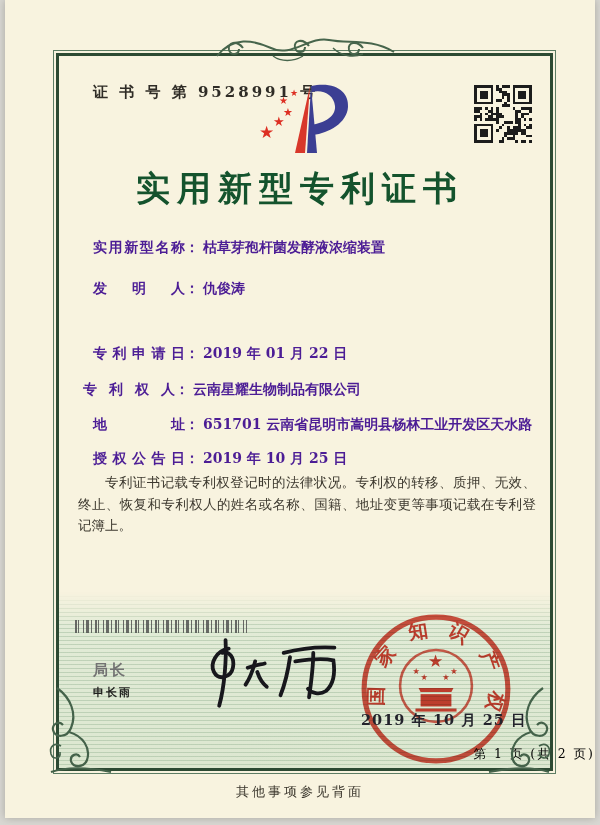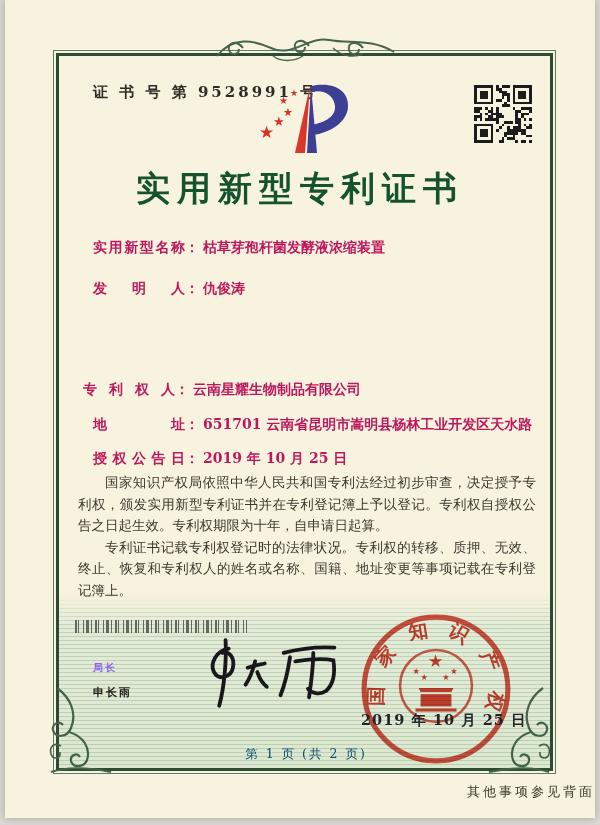--- a/index.html
+++ b/index.html
@@ -33,53 +33,53 @@
     left:88px;top:83px;font-size:15px;font-weight:600;color:#2f2c26;letter-spacing:3px;
   }
   .qr{left:469px;top:85px;width:58px;height:58px;}
   .qr svg{width:100%;height:100%;}
   .logo{left:240px;top:78px;width:120px;height:85px;}
   .title{
     left:0;right:0;top:166px;text-align:center;
     font-size:34px;font-weight:bold;color:#14532d;letter-spacing:7px;
   }
   .field{
-    font-size:14px;font-weight:600;color:#be185d;white-space:nowrap;
+    font-size:14px;font-weight:600;color:#4c1d95;white-space:nowrap;
   }
   .f-label{
     display:inline-block;width:92px;text-align:justify;text-align-last:justify;
     vertical-align:top;
   }
   .f-colon{display:inline-block;margin-right:4px;}
   .para-wrap{left:73px;top:472px;width:458px;}
   .para{
     margin:0;font-size:13.5px;line-height:21.5px;color:#3d392f;
     text-indent:2em;text-align:justify;
   }
   .barcode{
     left:70px;top:620px;width:172px;height:13px;opacity:.82;
     background:repeating-linear-gradient(90deg,
       #4c4c4c 0 2px,transparent 2px 3px,
       #4c4c4c 3px 4px,transparent 4px 8px,
       #4c4c4c 8px 9px,transparent 9px 11px,
       #4c4c4c 11px 14px,transparent 14px 16px,
       #4c4c4c 16px 17px,transparent 17px 20px);
   }
-  .chief-title{left:88px;top:661px;font-size:10px;font-weight:600;color:#8b5cf6;
+  .chief-title{left:88px;top:661px;font-size:15px;font-weight:600;color:#737373;
     font-family:"DejaVu Sans","Liberation Sans",sans-serif;letter-spacing:2px;}
   .chief-name{left:88px;top:685px;font-size:11px;font-weight:600;color:#20201e;
     font-family:"DejaVu Sans","Liberation Sans",sans-serif;letter-spacing:2px;}
   .signature{left:192px;top:636px;width:148px;height:80px;}
   .seal{left:354px;top:612px;width:154px;height:154px;mix-blend-mode:multiply;opacity:.95;}
   .seal-date{
     left:356px;top:711px;width:130px;font-size:14.5px;font-weight:600;
     color:#23232c;letter-spacing:1px;z-index:5;white-space:nowrap;
   }
-  .page-num{left:12px;right:0;top:746px;text-align:center;font-size:12.5px;color:#0c4a6e;letter-spacing:2px;}
-  .back-note{left:0;right:0;top:783px;text-align:right;font-size:13px;color:#3a362c;letter-spacing:3px;}
+  .page-num{left:12px;right:0;top:746px;text-align:right;font-size:12.5px;color:#000000;letter-spacing:2px;}
+  .back-note{left:0;right:0;top:783px;text-align:center;font-size:13px;color:#3a362c;letter-spacing:3px;}
   .orn{color:#47654c;}
   .orn-top{left:208px;top:28px;width:185px;height:44px;}
   .orn-bl{left:42px;bottom:42px;width:68px;height:92px;}
   .orn-br{right:42px;bottom:42px;width:68px;height:92px;transform:scaleX(-1);}
 </style>
 </head>
 <body>
 
 <div class="scan">
 
@@ -237,32 +237,34 @@
   </div>
 
   <div class="abs title">实用新型专利证书</div>
 
   <div class="abs field" style="left:88px;top:239px;">
     <span class="f-label">实用新型名称</span><span class="f-colon">：</span><span>枯草芽孢杆菌发酵液浓缩装置</span>
   </div>
   <div class="abs field" style="left:88px;top:280px;">
     <span class="f-label">发明人</span><span class="f-colon">：</span><span>仇俊涛</span>
   </div>
+  <div class="abs field" style="left:88px;top:345px;">
+    <span class="f-label">专利申请日</span><span class="f-colon">：</span><span>2019 年 01 月 22 日</span>
+  </div>
   <div class="abs field" style="left:78px;top:381px;">
     <span class="f-label">专利权人</span><span class="f-colon">：</span><span>云南星耀生物制品有限公司</span>
   </div>
   <div class="abs field" style="left:88px;top:416px;">
     <span class="f-label">地址</span><span class="f-colon">：</span><span>651701 云南省昆明市嵩明县杨林工业开发区天水路</span>
   </div>
   <div class="abs field" style="left:88px;top:450px;">
     <span class="f-label">授权公告日</span><span class="f-colon">：</span><span>2019 年 10 月 25 日</span>
   </div>
 
   <div class="abs para-wrap">
-    <p class="para">国家知识产权局依照中华人民共和国专利法经过初步审查，决定授予专利权，颁发实用新型专利证书并在专利登记簿上予以登记。专利权自授权公告之日起生效。专利权期限为十年，自申请日起算。</p>
     <p class="para">专利证书记载专利权登记时的法律状况。专利权的转移、质押、无效、终止、恢复和专利权人的姓名或名称、国籍、地址变更等事项记载在专利登记簿上。</p>
   </div>
 
   <div class="abs barcode"></div>
 
   <div class="abs chief-title">局长</div>
   <div class="abs chief-name">申长雨</div>
 
   <div class="abs signature">
     <svg viewBox="0 0 140 75" fill="none" stroke="#17171c" stroke-width="3.6" stroke-linecap="round">

